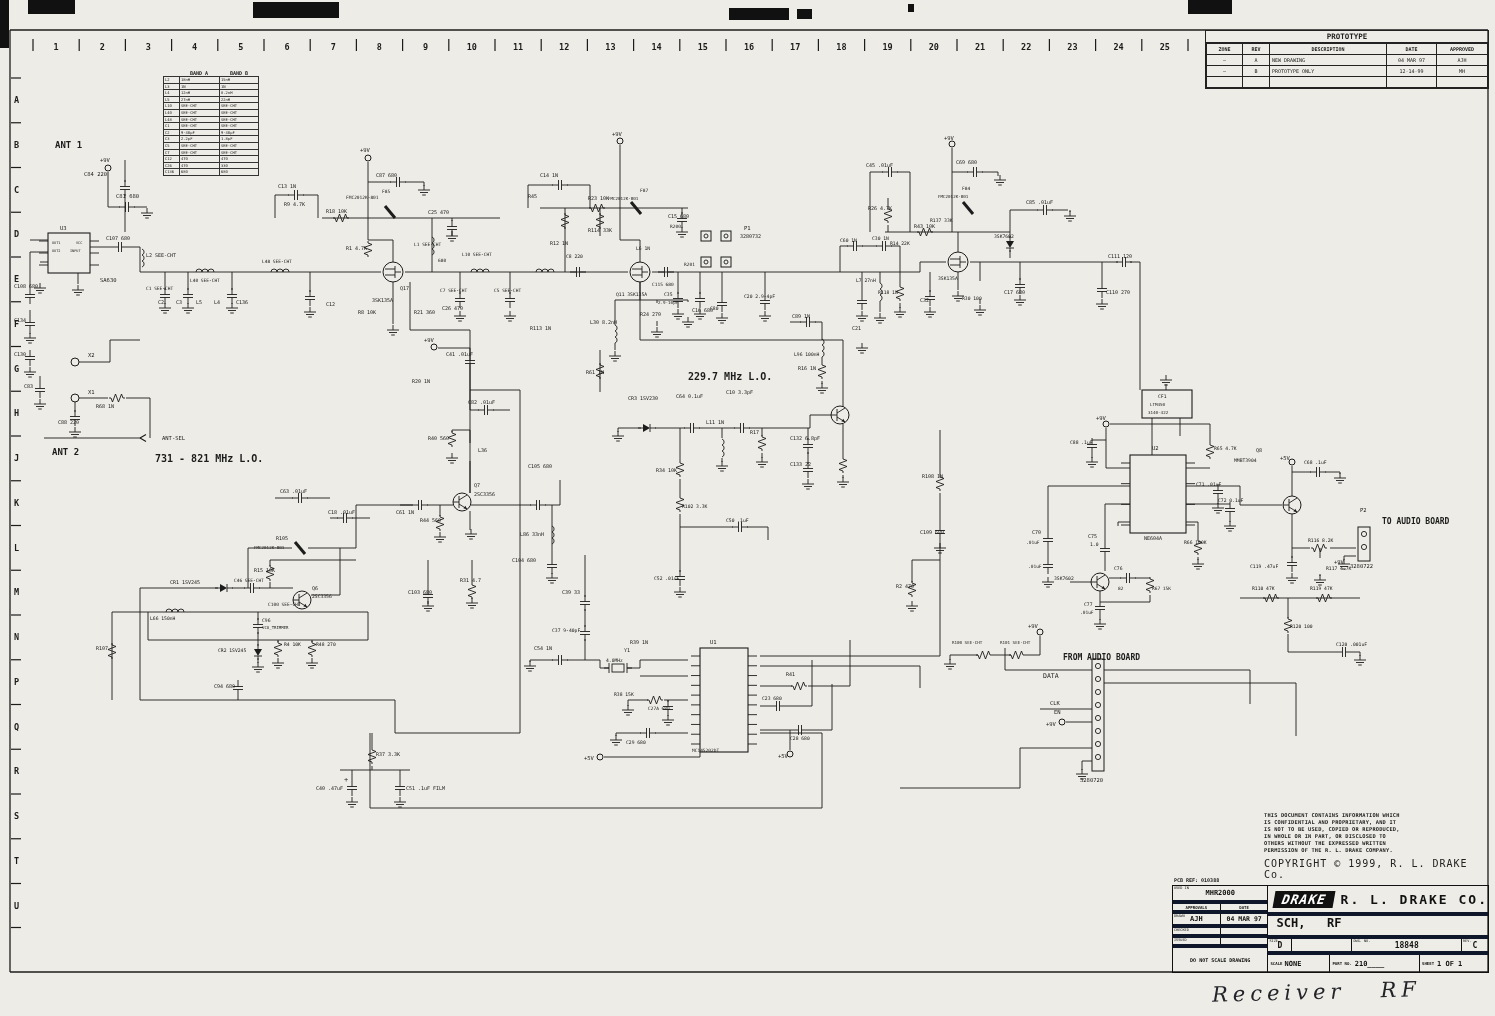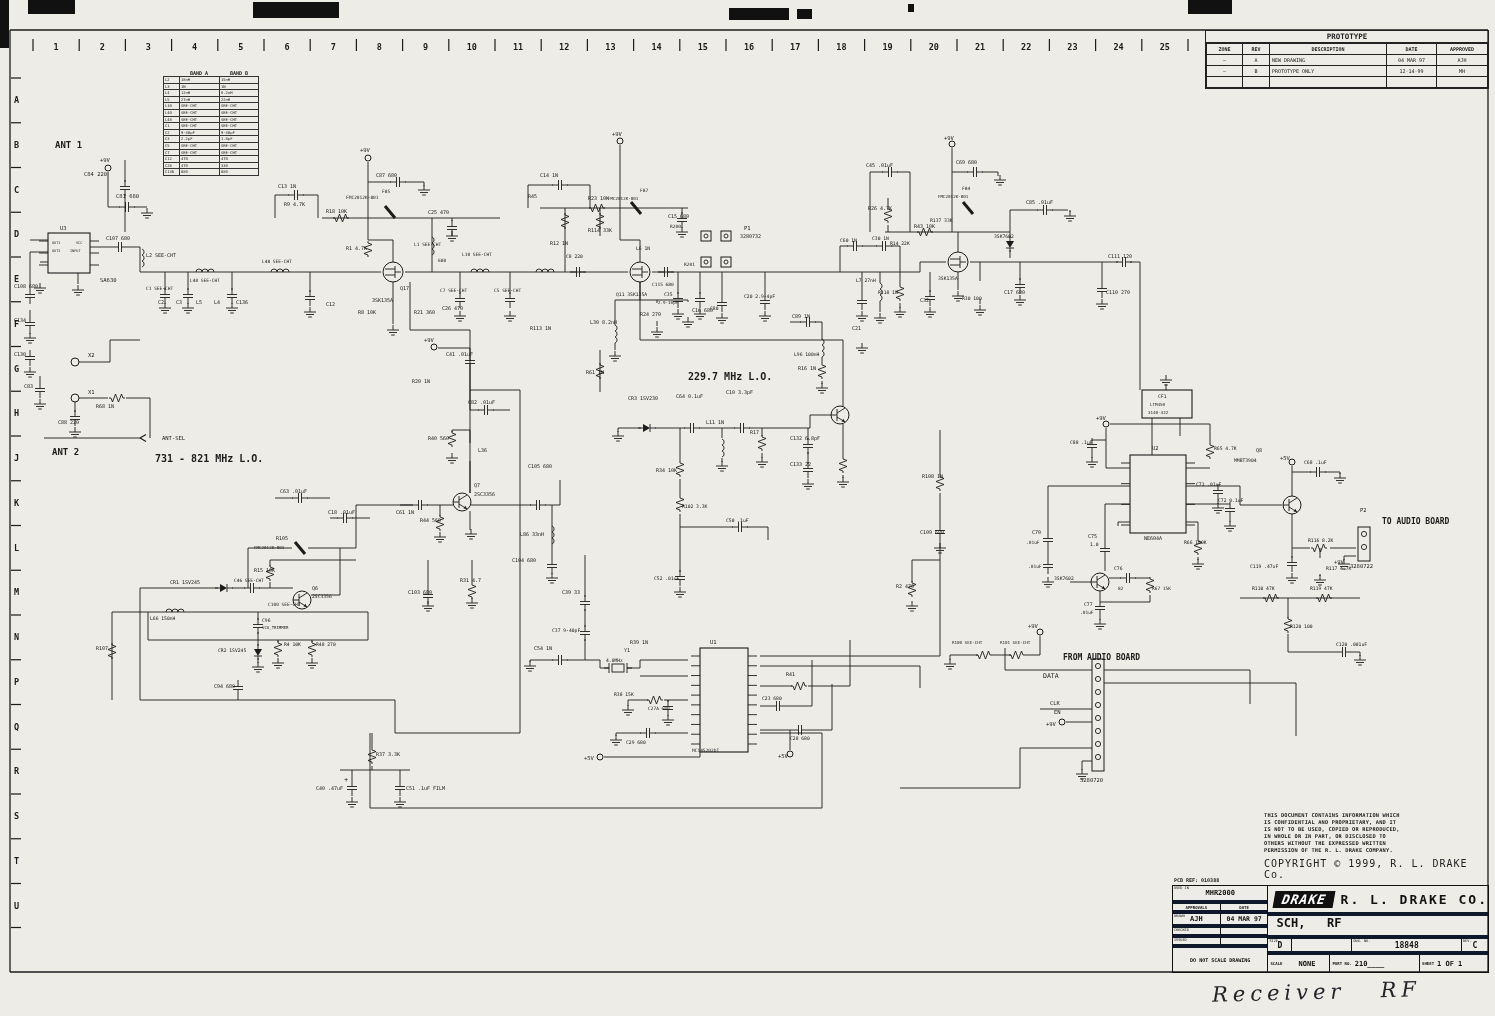--- a/index.html
+++ b/index.html
@@ -2143,21 +2143,21 @@
           <div class="ctr val">18848</div>
           </div>
         <div style="width:26px">
             <span class="mini">REV.</span>
           <div class="ctr val">C</div>
           </div>
       </div>
     </div>
     <div class="cell" style="flex:1">
       <div class="szrow">
-        <div style="width:62px;display:flex;align-items:center;gap:16px;padding-left:2px">
+        <div style="width:62px;display:flex;align-items:center;gap:2px;padding-left:2px">
           <span style="font-size:4px;font-weight:bold">SCALE</span>
           <span class="val2" style="font-weight:bold">NONE</span>
           </div>
         <div style="flex:1;display:flex;align-items:center;gap:3px;padding-left:2px">
           <span style="font-size:4px;font-weight:bold">PART NO.</span>
           <span class="val2" style="font-weight:bold">210____</span>
           </div>
         <div style="width:68px;display:flex;align-items:center;gap:3px;padding-left:2px">
           <span style="font-size:4px;font-weight:bold">SHEET</span>
           <span class="val2" style="font-weight:bold">1 OF 1</span>

